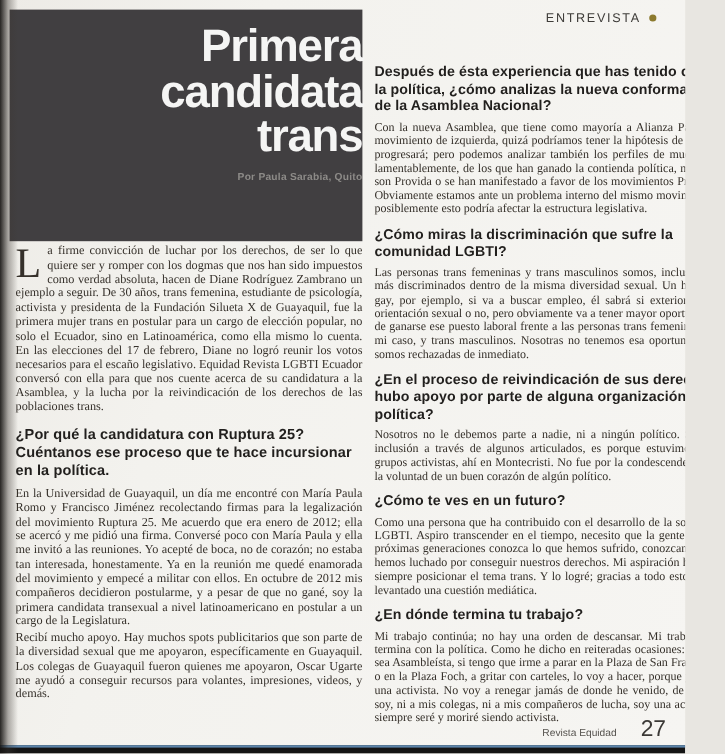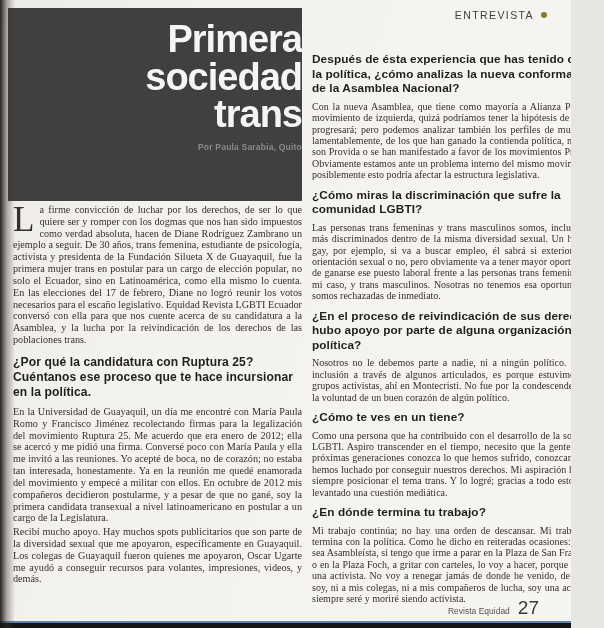--- a/index.html
+++ b/index.html
@@ -57,22 +57,22 @@
     font-size:12.1px; line-height:1.24; color:#211f1d;
     margin:9px 0 6px 0; text-align:left; letter-spacing:0.1px;
   }
   .col-right h2 { margin:7px 0 5px 0; font-size:11.8px; }
   .col p { margin:0 0 2px 0; }
   .dropcap {
     float:left; font-size:35px; line-height:0.76;
     padding:3px 5px 0 0; color:#35302a;
   }
   .footer {
-    position:absolute; right:32px; bottom:9px; z-index:3;
-    display:flex; align-items:baseline; gap:8px;
+    position:absolute; right:16px; bottom:9px; z-index:3;
+    display:flex; align-items:baseline; gap:20px;
   }
   .mag  { font-family:"Liberation Sans", sans-serif; font-size:8.5px; color:#55524e; }
   .pnum { font-family:"Liberation Sans", sans-serif; font-size:19px; color:#3b3936; }
   .bottom-strip {
     position:absolute; left:0; right:0; bottom:0; height:5px; z-index:5;
     background:#141414; border-top:2px solid #5d85ab;
   }
 </style>
 </head>
 <body>
@@ -80,39 +80,39 @@
 <div class="page">
 
   <div class="binding-shadow"></div>
 
   <div class="section-header">
     <span>ENTREVISTA</span>
     <span class="dot"></span>
   </div>
 
   <div class="title-block">
-    <h1><span>Primera</span><br><span>sociedad</span><br><span>trans</span></h1>
+    <h1><span>Primera</span><br><span>candidata</span><br><span>trans</span></h1>
     <div class="byline">Por Paula Sarabia, Quito</div>
   </div>
 
   <div class="col col-left">
     <p><span class="dropcap">L</span><span>a firme convicción de luchar por los derechos, de ser lo que quiere ser y romper con los dogmas que nos han sido impuestos como verdad absoluta, hacen de Diane Rodríguez Zambrano un ejemplo a seguir. De 30 años, trans femenina, estudiante de psicología, activista y presidenta de la Fundación Silueta X de Guayaquil, fue la primera mujer trans en postular para un cargo de elección popular, no solo el Ecuador, sino en Latinoamérica, como ella mismo lo cuenta. En las elecciones del 17 de febrero, Diane no logró reunir los votos necesarios para el escaño legislativo. Equidad Revista LGBTI Ecuador conversó con ella para que nos cuente acerca de su candidatura a la Asamblea, y la lucha por la reivindicación de los derechos de las poblaciones trans.</span></p>
     <h2>¿Por qué la candidatura con Ruptura 25? Cuéntanos ese proceso que te hace incursionar en la política.</h2>
     <p>En la Universidad de Guayaquil, un día me encontré con María Paula Romo y Francisco Jiménez recolectando firmas para la legalización del movimiento Ruptura 25. Me acuerdo que era enero de 2012; ella se acercó y me pidió una firma. Conversé poco con María Paula y ella me invitó a las reuniones. Yo acepté de boca, no de corazón; no estaba tan interesada, honestamente. Ya en la reunión me quedé enamorada del movimiento y empecé a militar con ellos. En octubre de 2012 mis compañeros decidieron postularme, y a pesar de que no gané, soy la primera candidata transexual a nivel latinoamericano en postular a un cargo de la Legislatura.</p>
     <p>Recibí mucho apoyo. Hay muchos spots publicitarios que son parte de la diversidad sexual que me apoyaron, específicamente en Guayaquil. Los colegas de Guayaquil fueron quienes me apoyaron, Oscar Ugarte me ayudó a conseguir recursos para volantes, impresiones, videos, y demás.</p>
   </div>
 
   <div class="col col-right">
     <h2 style="margin-top:0;">Después de ésta experiencia que has tenido con la política, ¿cómo analizas la nueva conformación de la Asamblea Nacional?</h2>
     <p>Con la nueva Asamblea, que tiene como mayoría a Alianza País, un movimiento de izquierda, quizá podríamos tener la hipótesis de que se progresará; pero podemos analizar también los perfiles de muchos y lamentablemente, de los que han ganado la contienda política, muchos son Provida o se han manifestado a favor de los movimientos Provida. Obviamente estamos ante un problema interno del mismo movimiento; posiblemente esto podría afectar la estructura legislativa.</p>
     <h2>¿Cómo miras la discriminación que sufre la comunidad LGBTI?</h2>
     <p>Las personas trans femeninas y trans masculinos somos, incluso, los más discriminados dentro de la misma diversidad sexual. Un hombre gay, por ejemplo, si va a buscar empleo, él sabrá si exterioriza su orientación sexual o no, pero obviamente va a tener mayor oportunidad de ganarse ese puesto laboral frente a las personas trans femeninas, en mi caso, y trans masculinos. Nosotras no tenemos esa oportunidad y somos rechazadas de inmediato.</p>
     <h2>¿En el proceso de reivindicación de sus derechos hubo apoyo por parte de alguna organización política?</h2>
     <p>Nosotros no le debemos parte a nadie, ni a ningún político. Si hay inclusión a través de algunos articulados, es porque estuvimos, los grupos activistas, ahí en Montecristi. No fue por la condescendencia o la voluntad de un buen corazón de algún político.</p>
-    <h2>¿Cómo te ves en un tiene?</h2>
+    <h2>¿Cómo te ves en un futuro?</h2>
     <p>Como una persona que ha contribuido con el desarrollo de la sociedad LGBTI. Aspiro transcender en el tiempo, necesito que la gente de las próximas generaciones conozca lo que hemos sufrido, conozcan cómo hemos luchado por conseguir nuestros derechos. Mi aspiración ha sido siempre posicionar el tema trans. Y lo logré; gracias a todo esto se ha levantado una cuestión mediática.</p>
     <h2>¿En dónde termina tu trabajo?</h2>
     <p>Mi trabajo continúa; no hay una orden de descansar. Mi trabajo no termina con la política. Como he dicho en reiteradas ocasiones: así yo sea Asambleísta, si tengo que irme a parar en la Plaza de San Francisco o en la Plaza Foch, a gritar con carteles, lo voy a hacer, porque yo soy una activista. No voy a renegar jamás de donde he venido, de donde soy, ni a mis colegas, ni a mis compañeros de lucha, soy una activista, siempre seré y moriré siendo activista.</p>
   </div>
 
   <div class="footer">
     <span class="mag">Revista Equidad</span>
     <span class="pnum">27</span>
   </div>
 

